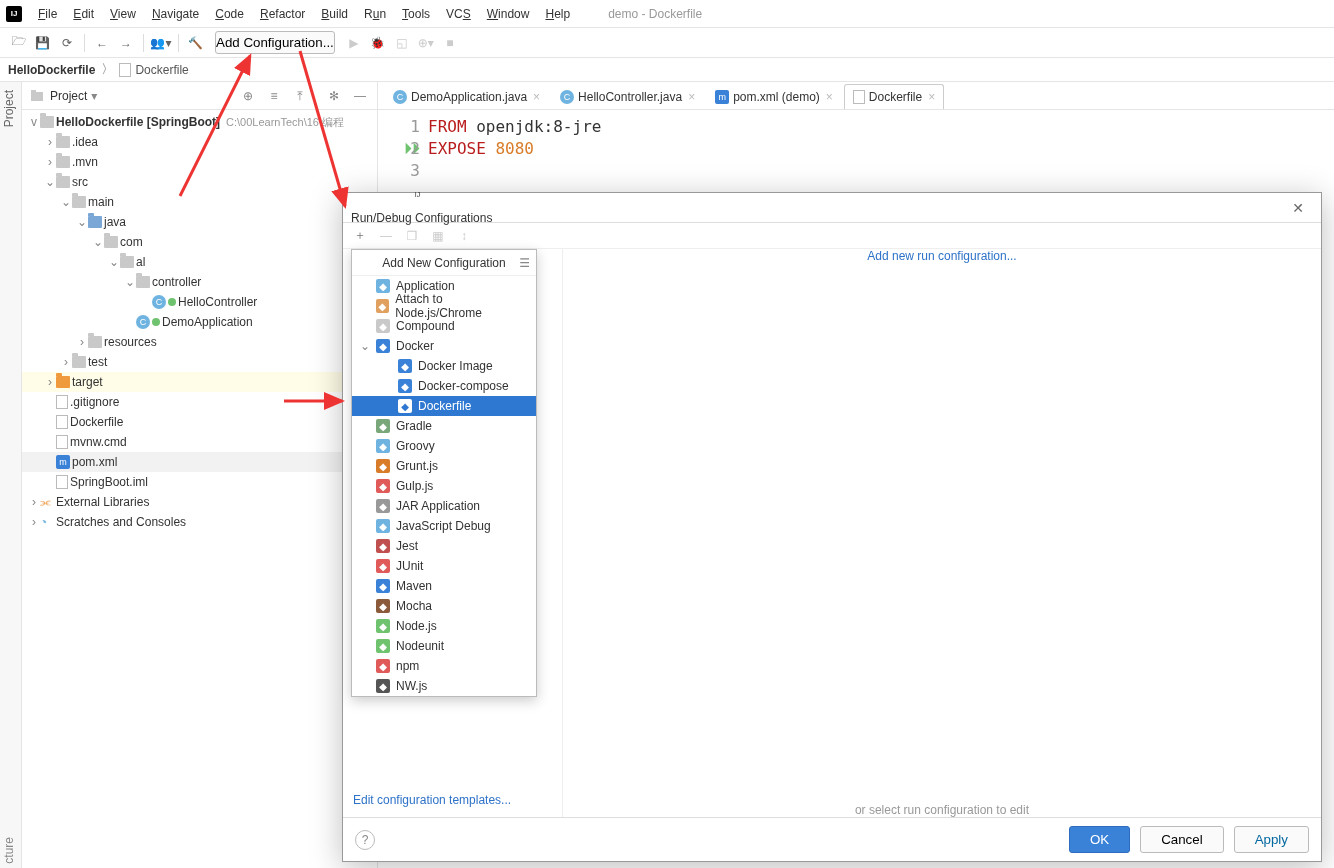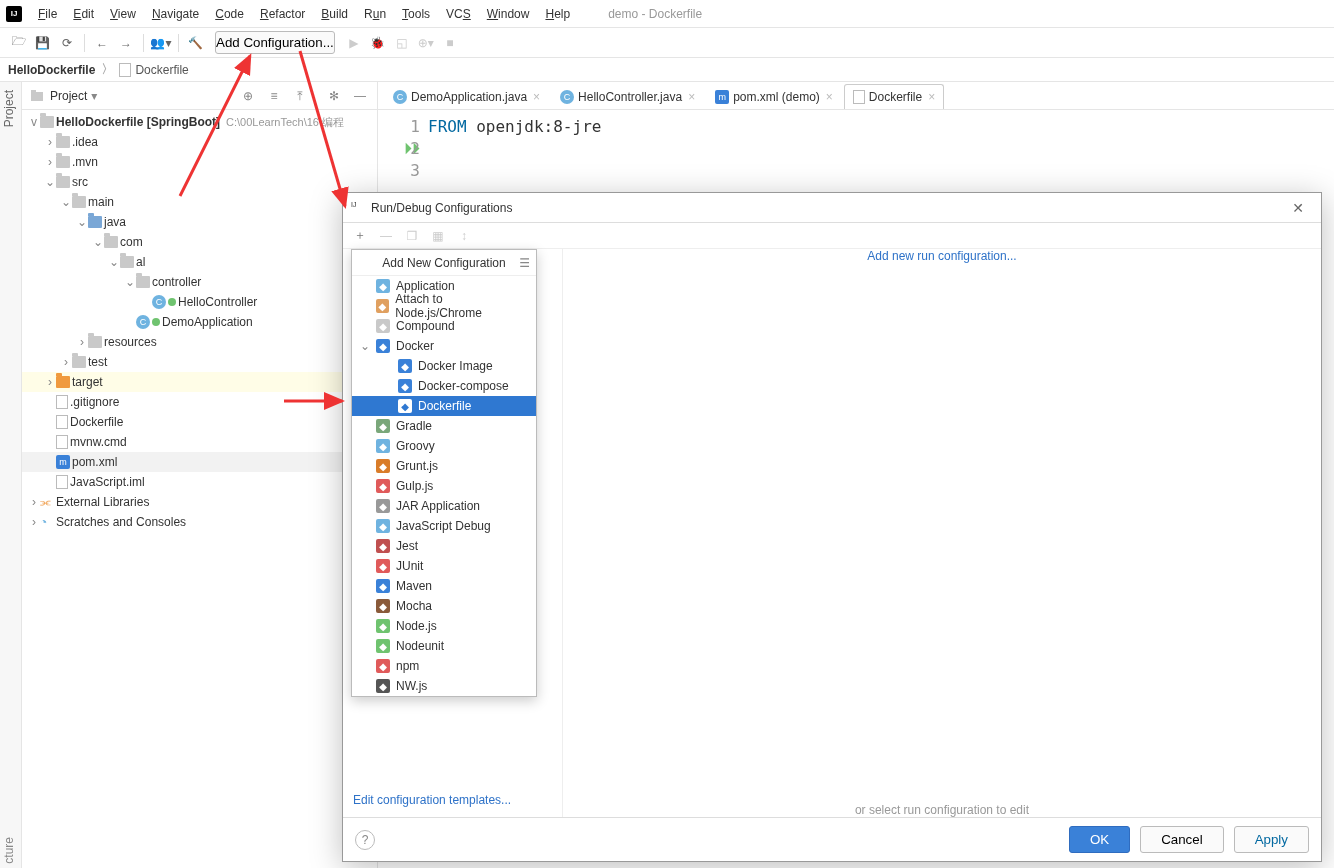--- a/index.html
+++ b/index.html
@@ -62,30 +62,30 @@
   .editor { flex:1; display:flex;flex-direction:column;}
   .tabs { height:28px;display:flex;align-items:flex-end;border-bottom:1px solid #e5e5e5;padding:0 6px;gap:2px;}
   .tab { display:flex;align-items:center;gap:4px;padding:5px 8px;border:1px solid transparent;border-bottom:none;cursor:pointer;}
   .tab .cl{color:#bbb;margin-left:2px;}
   .tab.active{border-color:#ccc;background:#fff;border-radius:3px 3px 0 0;}
   .code { font-family: Consolas, monospace; font-size:16px; padding:6px 0; display:flex;}
   .gutter{width:50px;text-align:right;padding-right:8px;color:#999;}
   .gutter .ln{height:22px;line-height:22px;}
   .runicon{color:#6fc36f;margin-left:8px;}
   .codelines .cl{height:22px;line-height:22px;white-space:pre;}
-  .kw{color:#2a7fbf;} .kw2{color:#0369a1;}
+  .kw{color:#2a7fbf;} .kw2{color:#b91c1c;}
 
   
   .arrow { position:absolute; pointer-events:none; z-index:50;}
   .arrow svg{overflow:visible;}
 
   
   .dialog { position:absolute; left:342px; top:192px; width:980px; height:670px; background:#fff; border:1px solid #999; box-shadow:0 6px 30px rgba(0,0,0,.25); display:flex; flex-direction:column; z-index:40;}
   .dlg-title{height:30px;display:flex;align-items:center;padding:0 8px;border-bottom:1px solid #ddd;}
-  .dlg-title .l{display:flex;align-items:center;gap:6px;}
+  .dlg-title .l{display:flex;align-items:center;gap:6px;flex-direction:column;}
   .dlg-title .x{margin-left:auto;width:30px;text-align:center;color:#666;cursor:pointer;font-size:14px;}
   .dlg-tools{height:26px;display:flex;align-items:center;padding:0 8px;gap:8px;border-bottom:1px solid #eee;}
   .dlg-tools .t{width:18px;text-align:center;color:#777;cursor:pointer;}
   .dlg-tools .t.dis{color:#ccc;}
   .dlg-body{flex:1;display:flex;position:relative;}
   .dlg-left{width:220px;border-right:1px solid #eee;display:flex;flex-direction:column;}
   .dlg-left .bottomlink{margin-top:auto;padding:10px;color:#2e72c8;cursor:pointer;}
   .dlg-right{flex:1;display:flex;flex-direction:column;align-items:center;justify-content:space-between;color:#999;}
   .dlg-right .addlink{color:#2e72c8;cursor:pointer;margin-bottom:6px;}
   .dlg-foot{height:44px;border-top:1px solid #ddd;display:flex;align-items:center;padding:0 12px;gap:10px;}
@@ -287,21 +287,21 @@
           <div class="node highl" style="padding-left:22px">
        <span class="tw"></span>
        <span class="i-tag" style="background:#3a81d8">m</span>
 
        <span class="lbl">pom.xml</span>
      </div>
           <div class="node" style="padding-left:22px">
        <span class="tw"></span>
        <span class="i-file"></span>
 
-       <span class="lbl">JavaScript.iml</span>
+       <span class="lbl">SpringBoot.iml</span>
      </div>
         </div>
       <div class="node" style="padding-left:6px">
         <span class="tw">›</span>
           <span style="width:14px;color:#f0a050;">⫘</span>
         <span class="lbl">External Libraries</span>
       </div>
       <div class="node" style="padding-left:6px">
         <span class="tw">›</span>
           <span style="width:14px;color:#6fb3e0;">◔</span>
@@ -334,20 +334,21 @@
     </div>
       </div>
     <div class="code">
       <div class="gutter">
         <div class="ln">1 <span class="runicon">⏵⏵</span></div>
         <div class="ln">2</div>
         <div class="ln">3</div>
       </div>
       <div class="codelines">
         <div class="cl"><span class="kw2">FROM</span><span> openjdk:8-jre</span></div>
+        <div class="cl"><span class="kw2">EXPOSE</span><span class="kw2" style="color:#d97c29"> 8080</span></div>
       </div>
     </div>
   </div>
 </div>
 
 <div style="position:absolute;left:2px;bottom:4px;writing-mode:vertical-rl;transform:rotate(180deg);color:#888;">cture</div>
 
 <div class="arrow" style="left:170px;top:46px;">
   <svg width="200" height="180">
       <defs>

